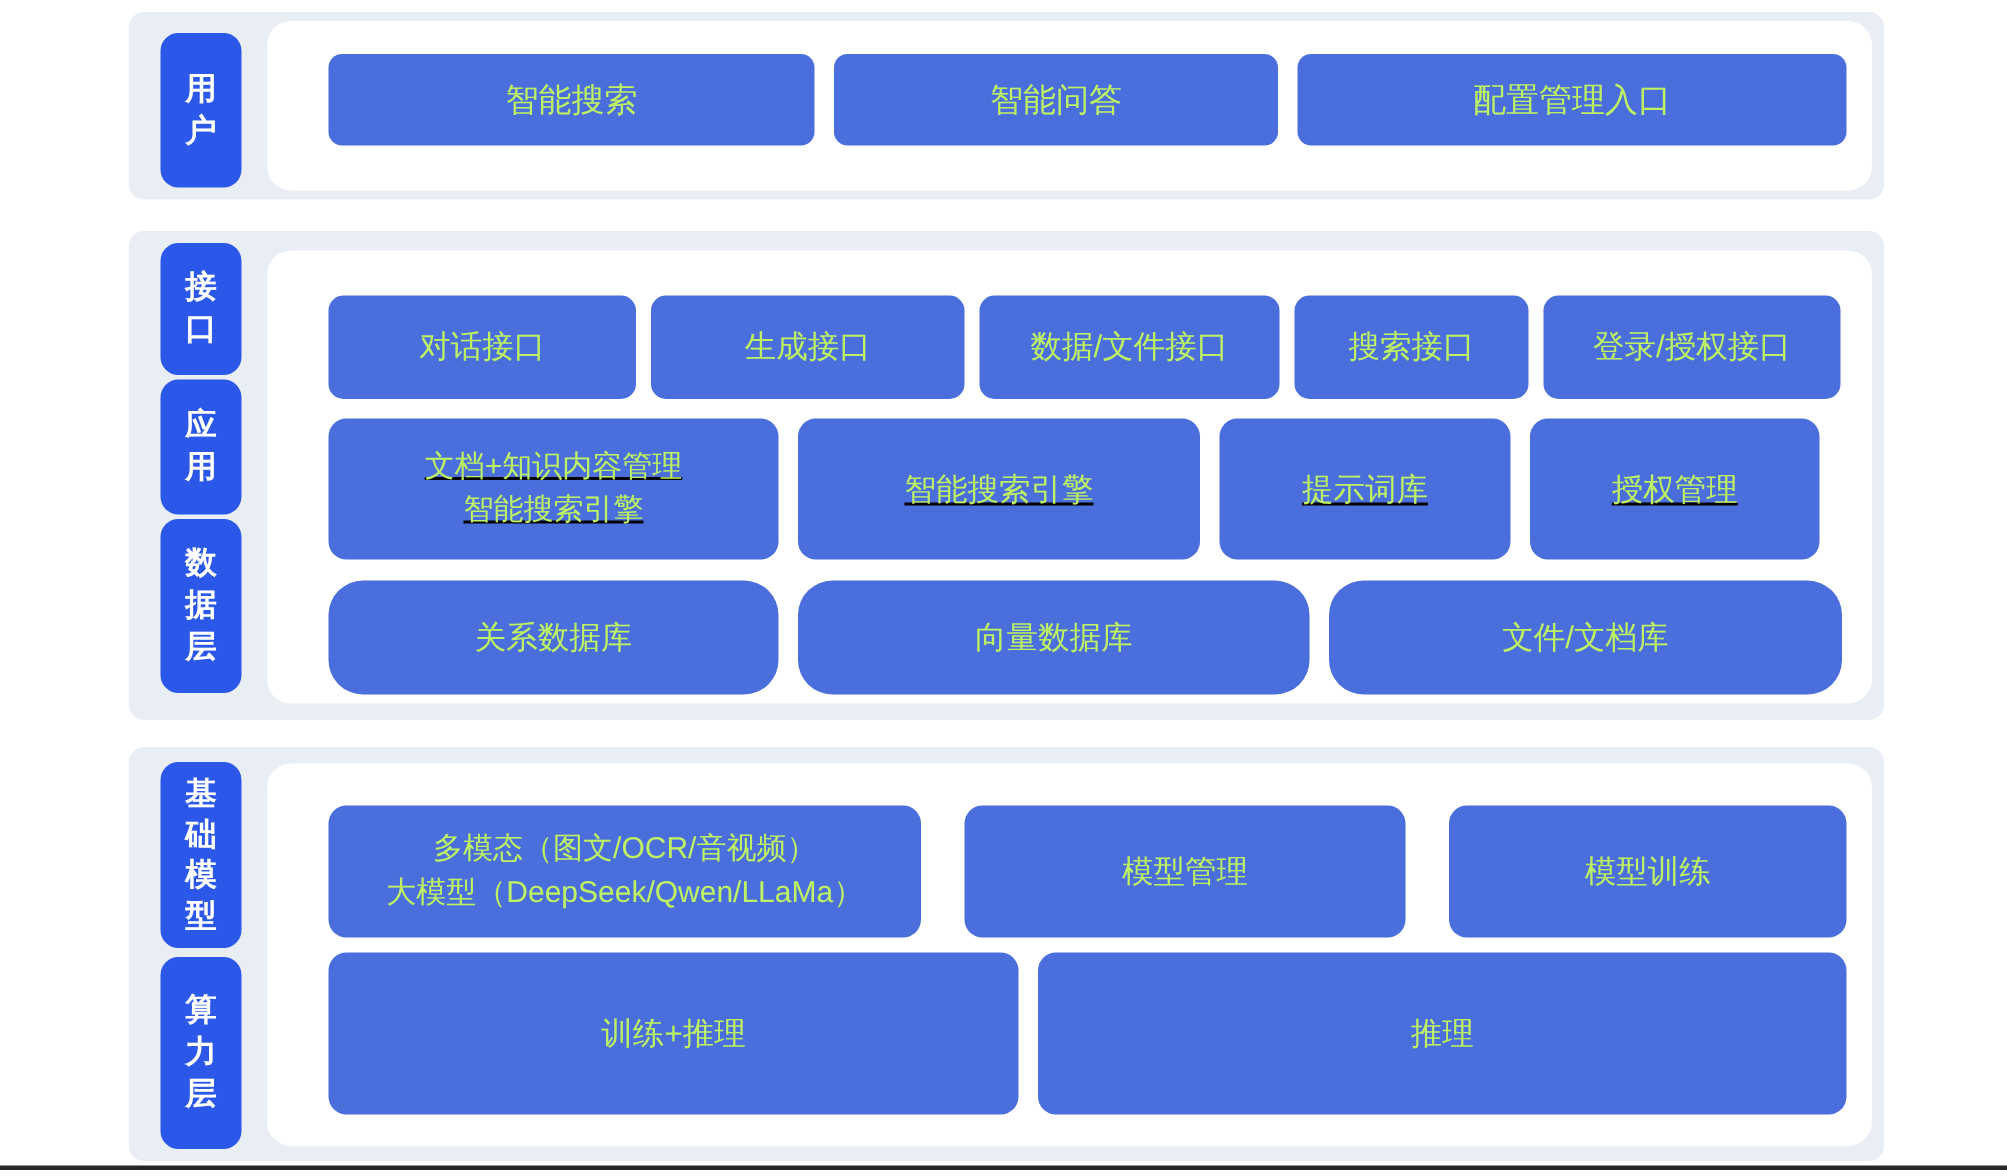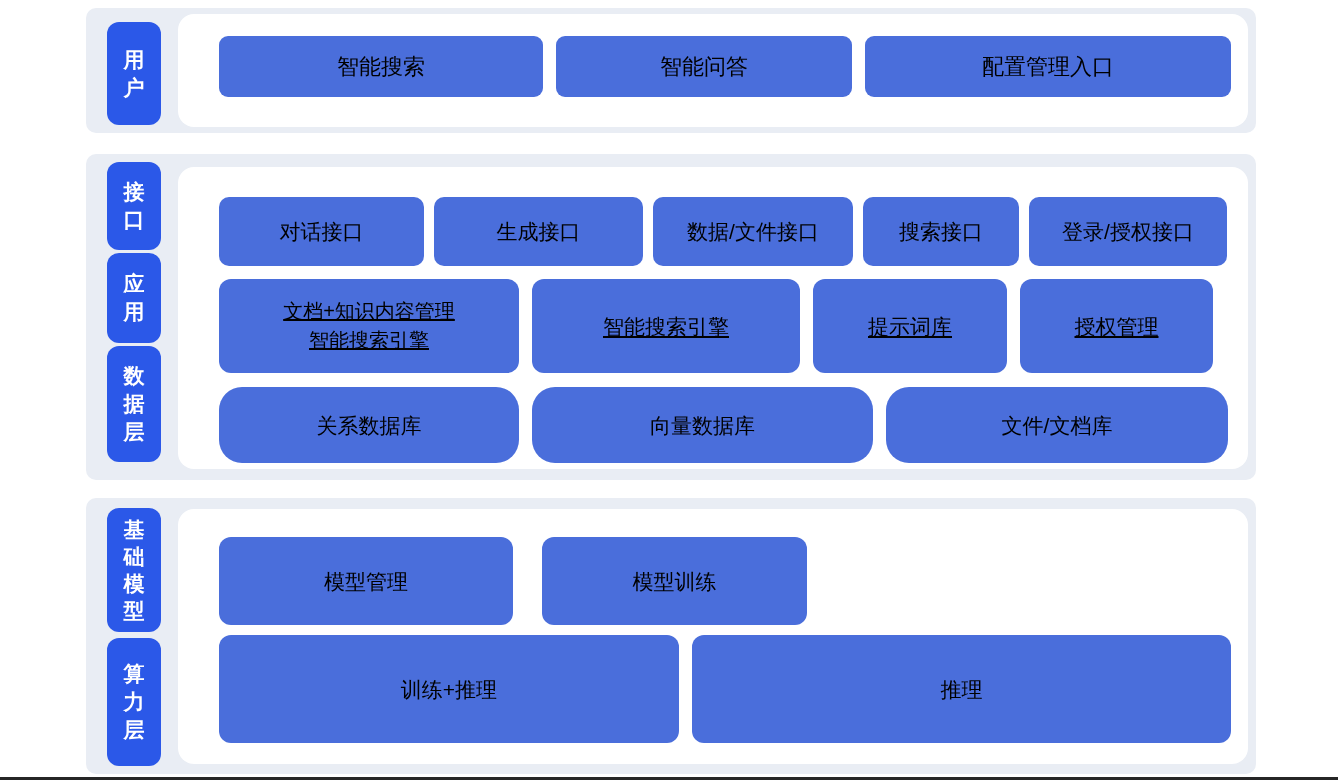--- a/index.html
+++ b/index.html
@@ -35,21 +35,21 @@
   }
   #lbl-user        { top:14px;  height:103px; }
   #lbl-interface   { top:8px;   height:88px; }
   #lbl-application { top:99px;  height:90px; }
   #lbl-data        { top:192px; height:116px; }
   #lbl-foundation  { top:10px;  height:124px; line-height:27px; }
   #lbl-compute     { top:140px; height:128px; }
 
   .row { display:flex; padding-left:41px; }
   .block {
-    background:#4a6edb; color:#000000; border-radius:10px;
+    background:#4a6edb; color:#bef264; border-radius:10px;
     display:flex; align-items:center; justify-content:center;
     text-align:center; font-size:21px; line-height:29px;
     white-space:pre-line; flex:none;
   }
   .block.small { font-size:20px; }
 
   
   #row-user { margin-top:22px; gap:13px; }
   #row-user .block { height:61px; font-size:22px; border-radius:9px; }
 
@@ -135,20 +135,22 @@
     <div class="layer-label" id="lbl-foundation">基
 础
 模
 型</div>
     <div class="layer-label" id="lbl-compute">算
 力
 层</div>
 
     <div class="panel" id="panel-found">
       <div class="row" id="row-model">
+        <div class="block w395 small">多模态（图文/OCR/音视频）
+大模型（DeepSeek/Qwen/LLaMa）</div>
         <div class="block w294">模型管理</div>
         <div class="block w265">模型训练</div>
       </div>
 
       <div class="row" id="row-compute">
         <div class="block w460">训练+推理</div>
         <div class="block w539">推理</div>
       </div>
     </div>
   </div>

